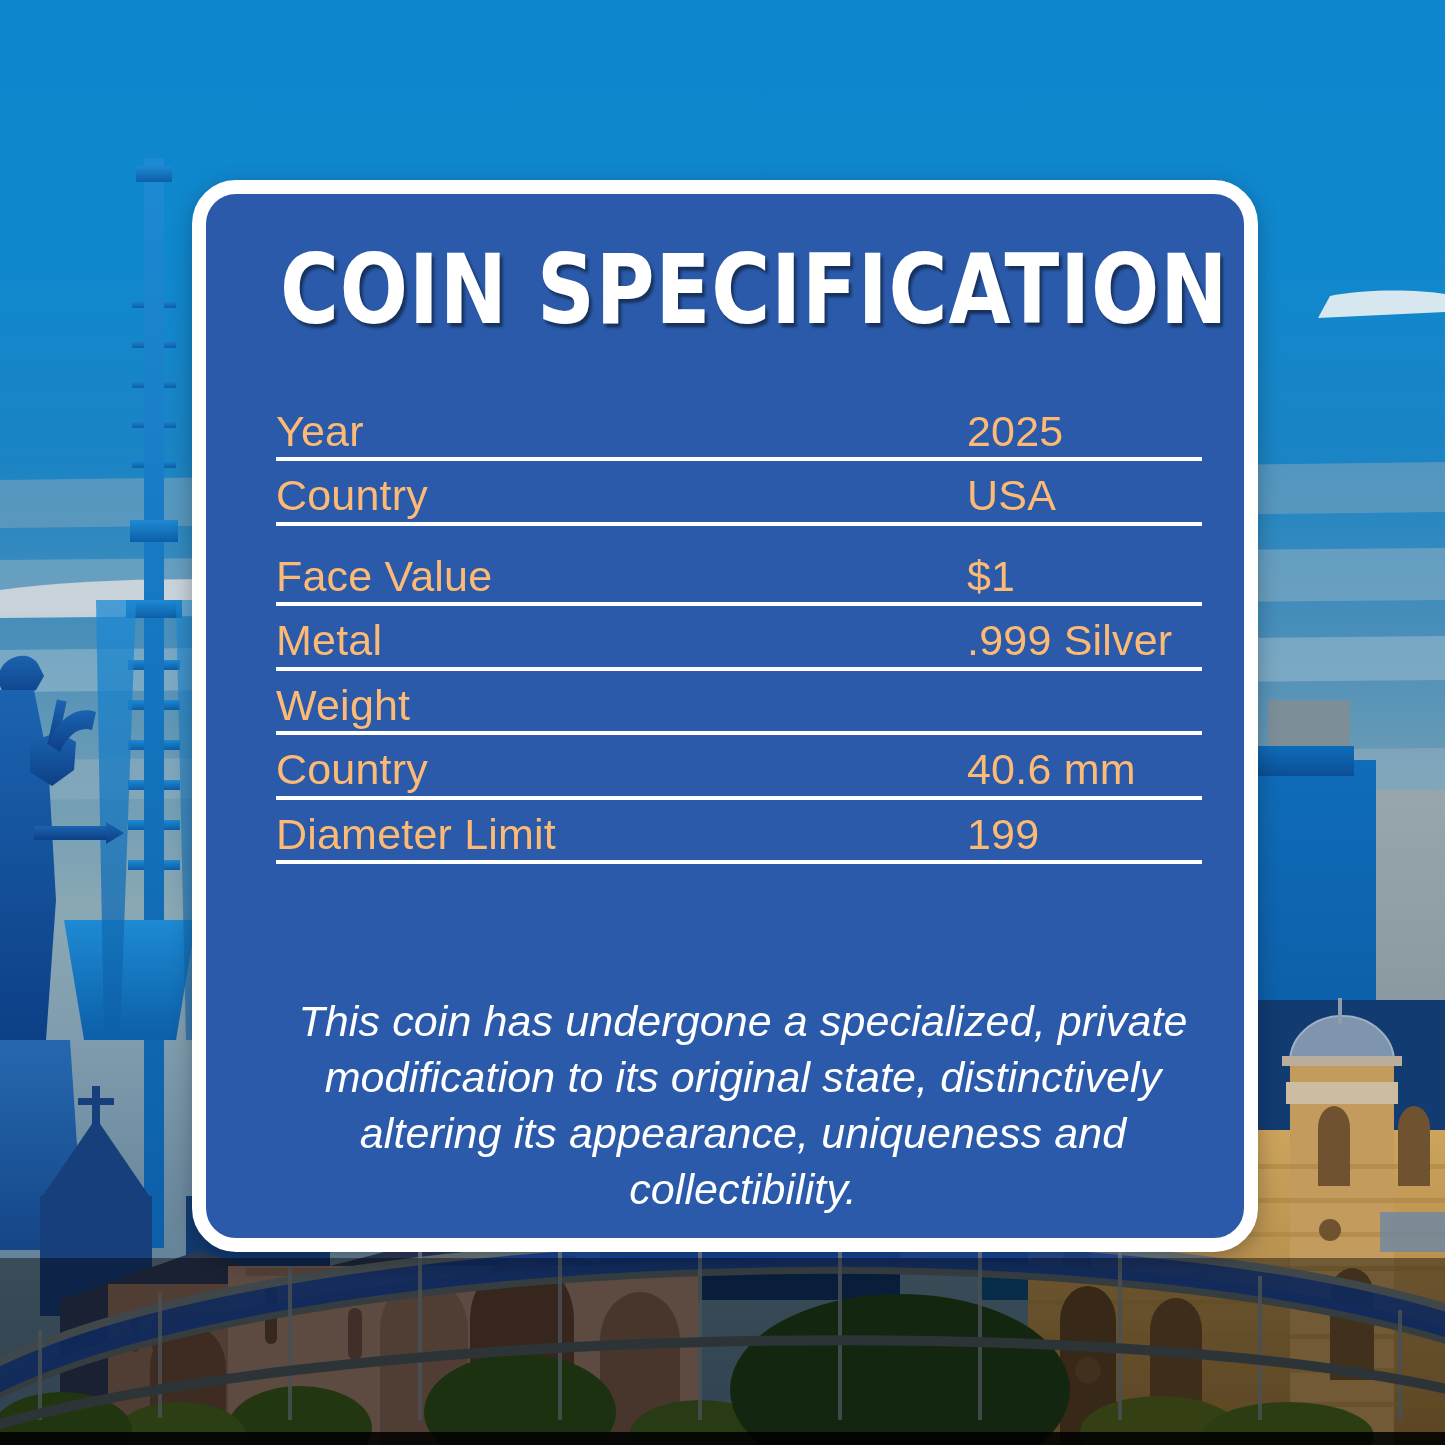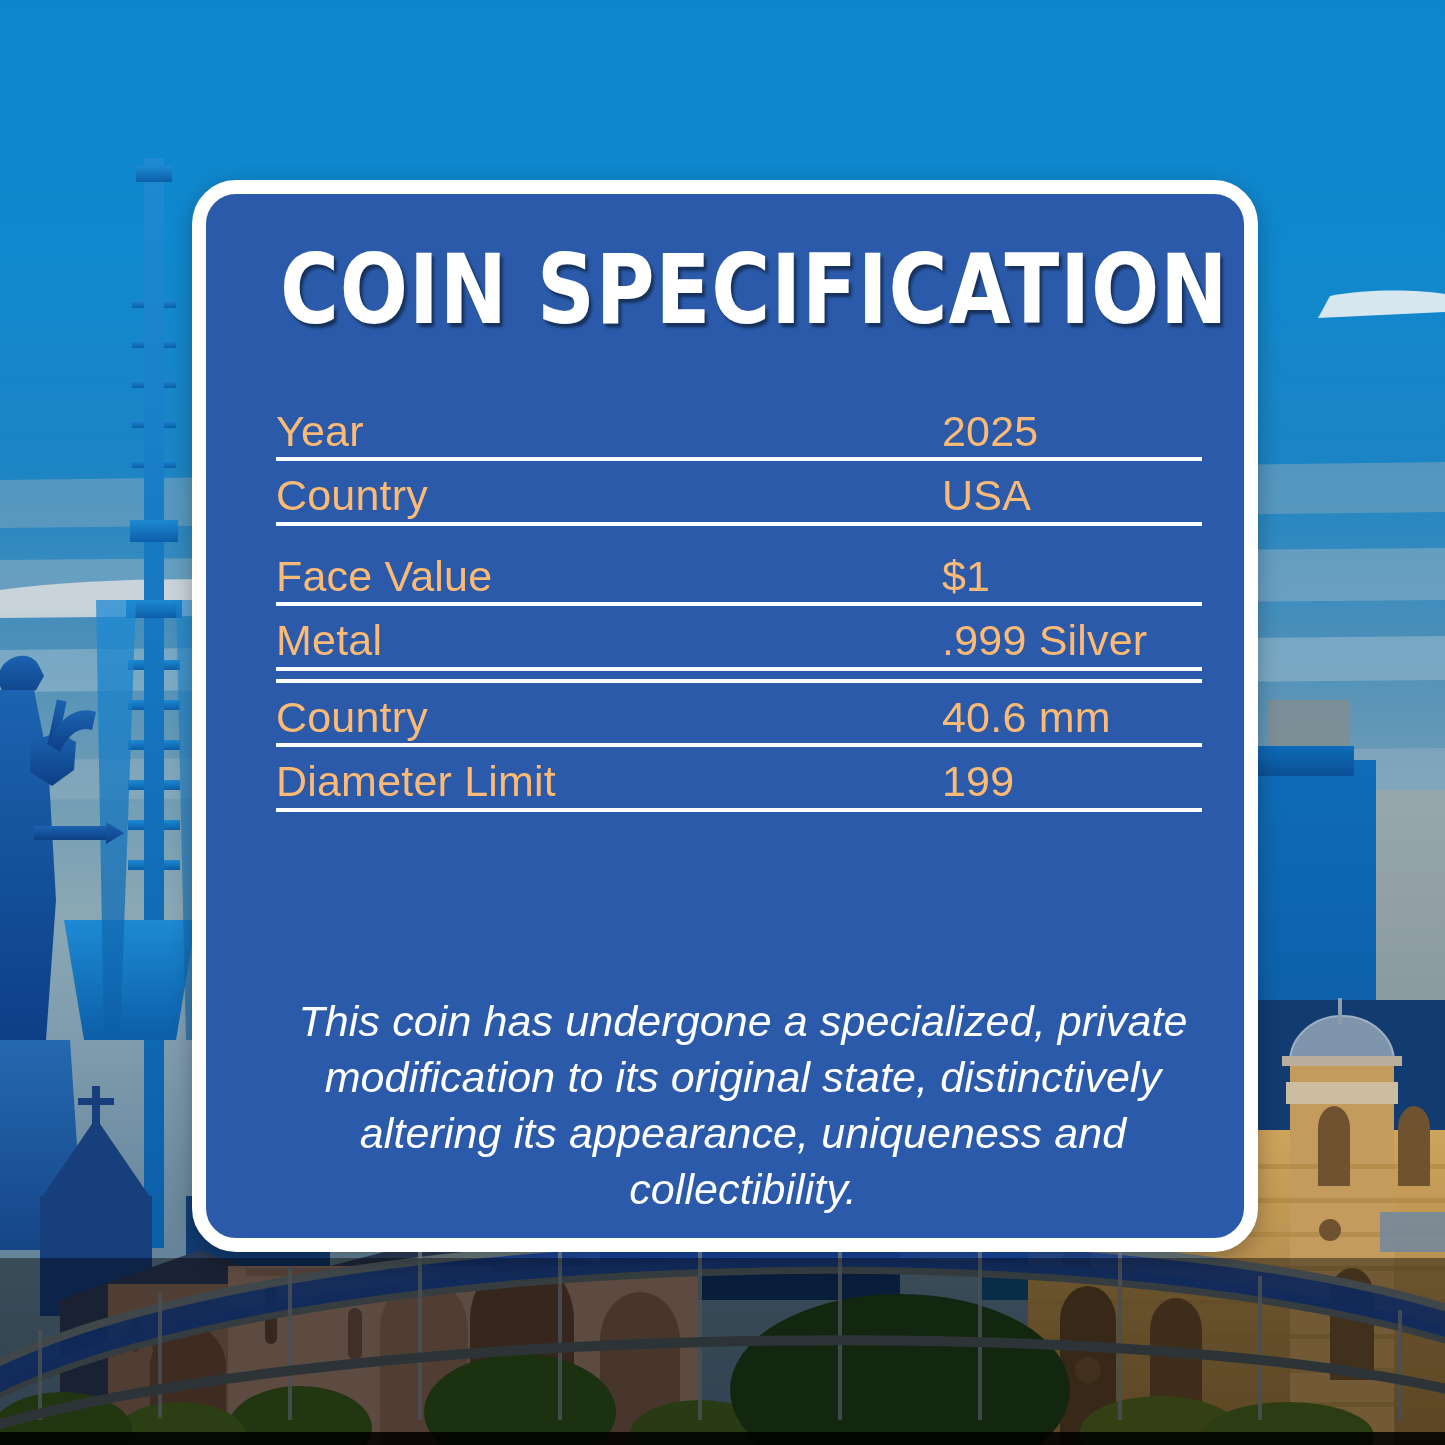--- a/index.html
+++ b/index.html
@@ -66,21 +66,21 @@
   }
   .spec-label,.spec-value{
     color:#fdba74;
     font-size:43px;
     font-weight:400;
     line-height:1.22;
     letter-spacing:0.2px;
     white-space:nowrap;
   }
   .spec-label{flex:0 0 666px;}
-  .spec-value{flex:1 1 auto;}
+  .spec-value{flex:1 1 auto;margin-left:25px;}
   .gap-sm{height:8px;}
   .gap-md{height:24px;}
 
   .note{
     position:absolute;left:78px;top:800px;width:918px;
     color:#ffffff;
     font-style:italic;
     font-size:43px;
     line-height:1.30;
     text-align:center;
@@ -318,20 +318,21 @@
         </div>
         <div class="gap-sm"></div>
 
         <div class="spec-row">
           <span class="spec-label">Metal</span>
           <span class="spec-value">.999 Silver</span>
         </div>
         <div class="gap-sm"></div>
 
         <div class="spec-row">
+          <span class="spec-label">Weight</span>
         </div>
         <div class="gap-sm"></div>
 
         <div class="spec-row">
           <span class="spec-label">Country</span>
           <span class="spec-value">40.6 mm</span>
         </div>
         <div class="gap-sm"></div>
 
         <div class="spec-row">

